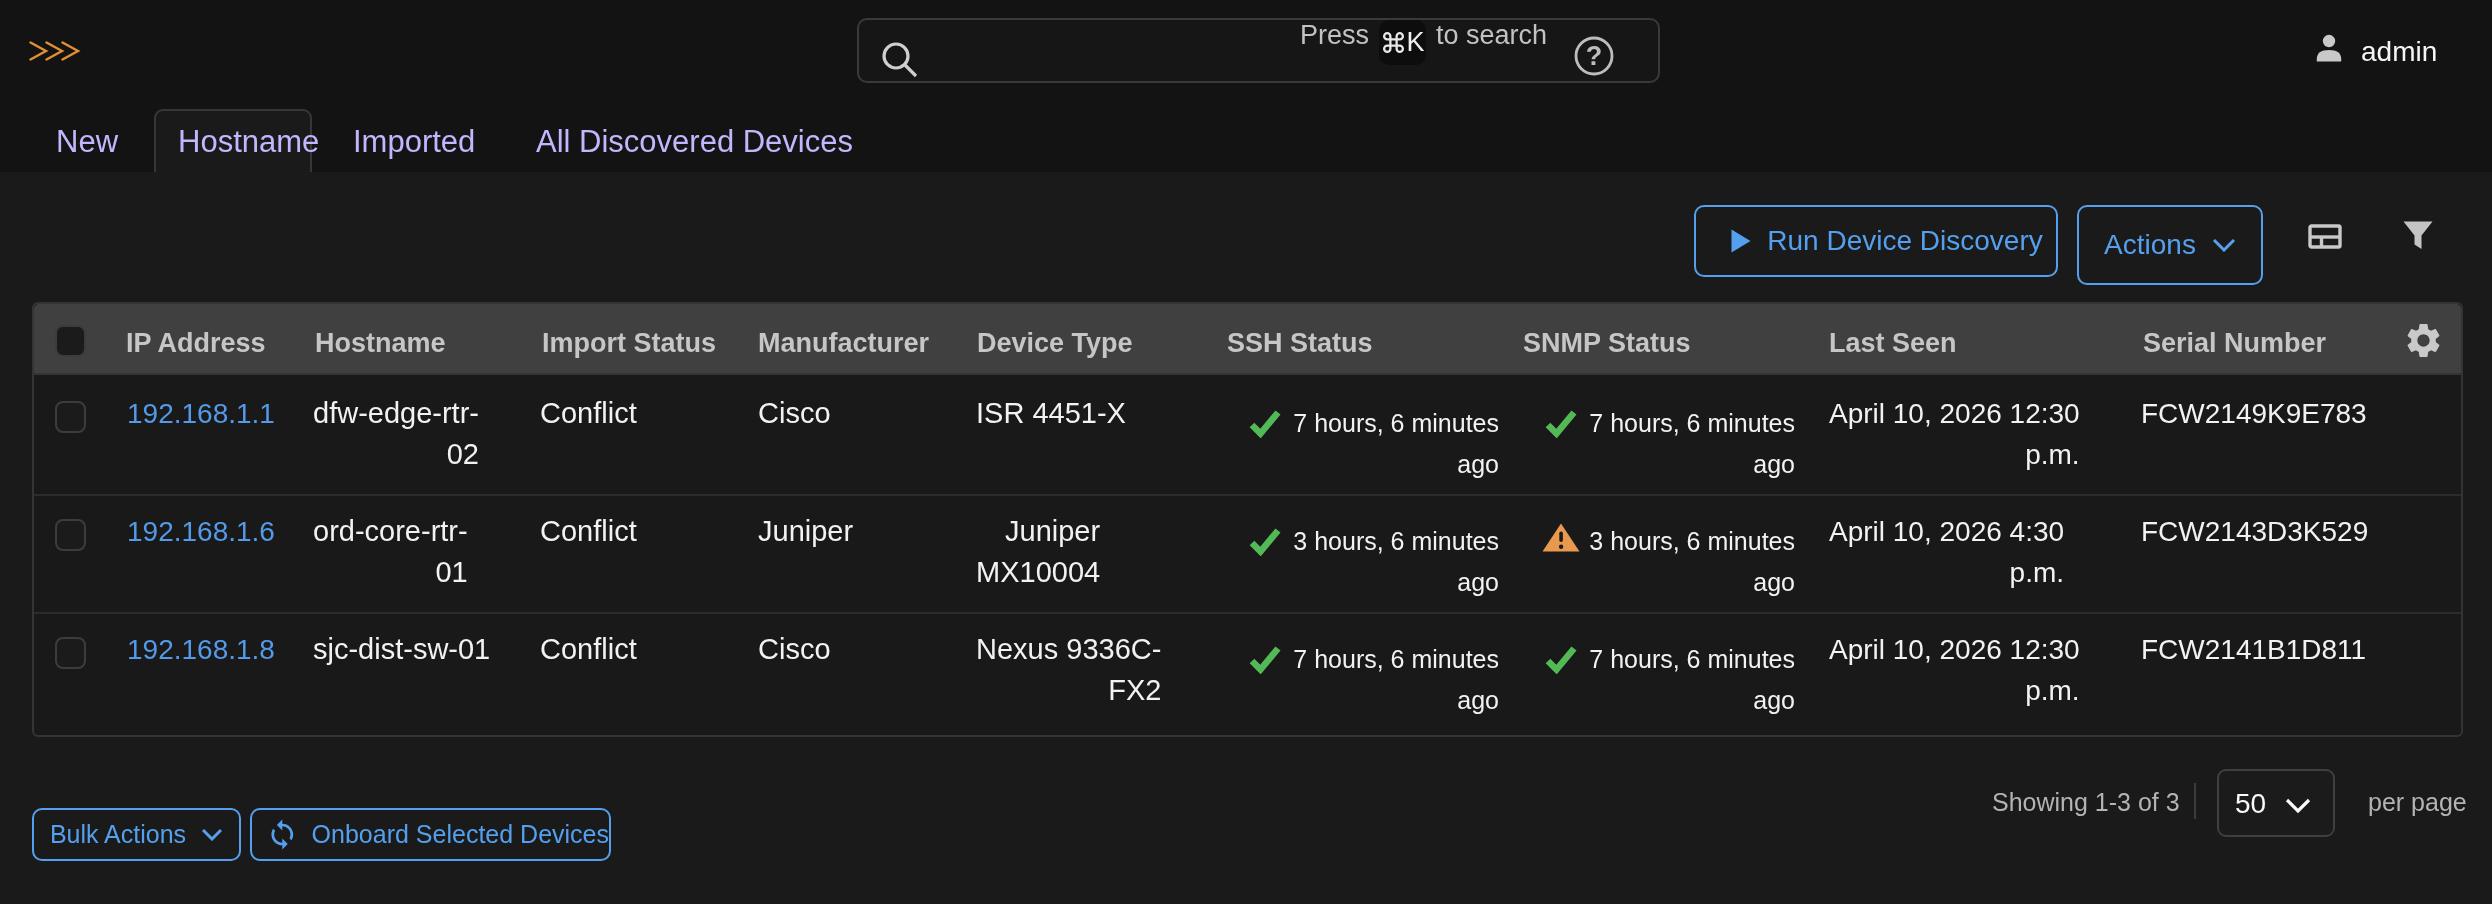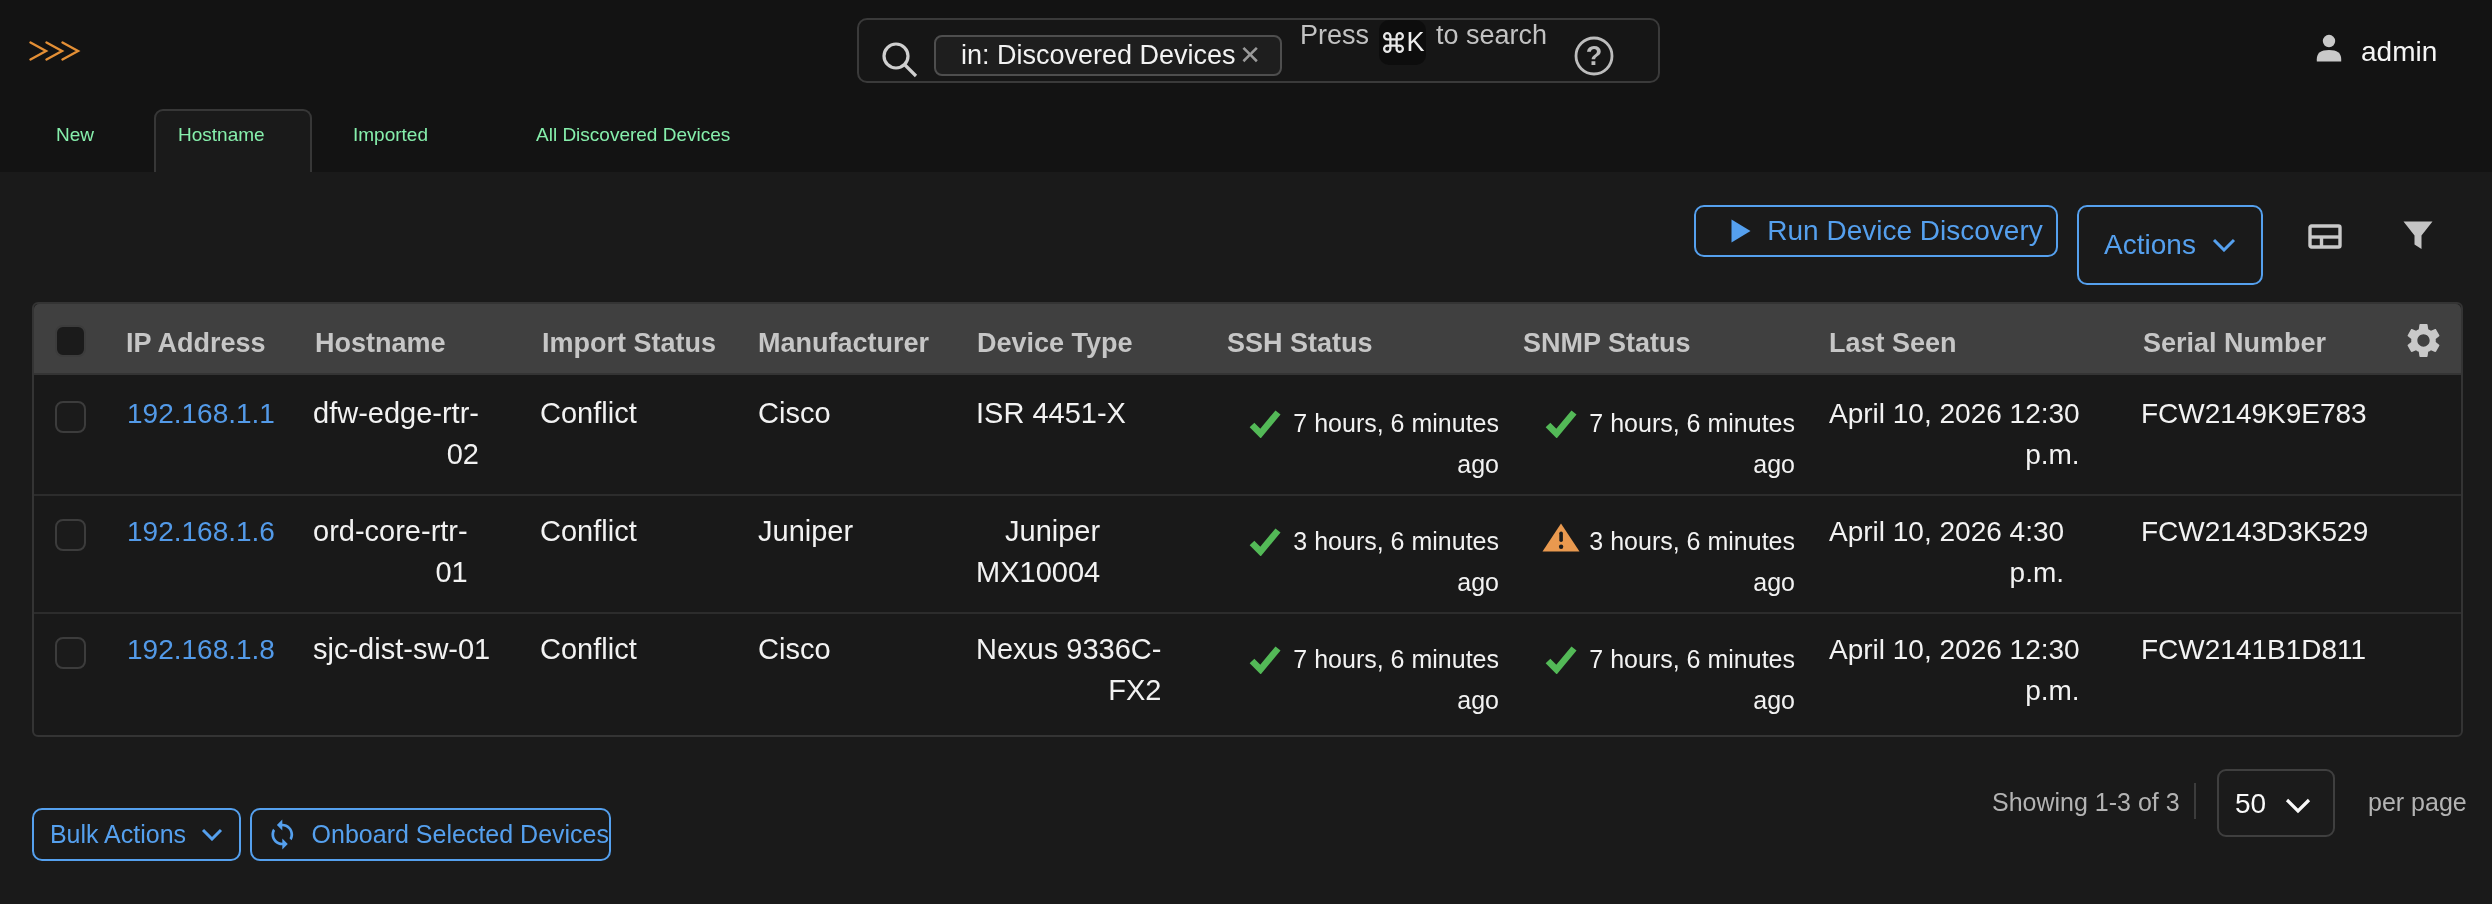--- a/index.html
+++ b/index.html
@@ -15,25 +15,25 @@
   #chip { position:absolute; left:75px; top:15px; height:41px; width:348px; border:2px solid #4e4e4e; border-radius:8px; background:#1e1e1e; display:flex; align-items:center; padding:0 19px 0 25px; }
   #chip .t { font-size:27px; color:#f2f2f2; }
   #chip .x { font-size:26px; color:#9a9a9a; margin-left:auto; }
   #presswrap { position:absolute; left:441px; top:0; height:61px; display:flex; align-items:flex-start; color:#c2c2c2; font-size:27px; }
   #cmdk { display:inline-flex; align-items:center; justify-content:center; background:#0d0d0d; border-radius:10px; height:45px; width:47px; margin:0 10px; color:#efefef; font-size:27px; }
   #helpq { position:absolute; left:714px; top:15px; }
   
   #admin { position:absolute; left:2314px; top:33px; }
   #adminlabel { position:absolute; left:2361px; top:36px; font-size:28px; color:#f5f5f5; }
   
-  .tab { position:absolute; top:124px; font-size:19px; color:#86efac; }
+  .tab { position:absolute; top:124px; font-size:31px; color:#c4b5fd; }
   #tab-active-box { position:absolute; left:154px; top:109px; width:158px; height:63px; background:#1a1a1a; border:2px solid #373737; border-bottom:none; border-radius:9px 9px 0 0; }
   
   .bluebtn { position:absolute; white-space:nowrap; border:2px solid #55a0ee; border-radius:10px; color:#55a0ee; display:flex; align-items:center; justify-content:center; background:transparent; }
-  #btn-run { left:1694px; top:205px; width:364px; height:52px; font-size:28px; padding-left:22px; }
+  #btn-run { left:1694px; top:205px; width:364px; height:72px; font-size:28px; padding-left:22px; }
   #btn-actions { left:2077px; top:205px; width:186px; height:80px; font-size:28px; }
   #icon-layout { position:absolute; left:2308px; top:224px; }
   #icon-funnel { position:absolute; left:2402px; top:220px; }
   
   #tbl { position:absolute; left:32px; top:302px; width:2431px; height:435px; border:2px solid #343434; border-radius:6px; background:#191919; }
   #thead { position:absolute; left:0; top:0; width:100%; height:71px; background:#404040; border-bottom:2px solid #343434; border-radius:5px 5px 0 0; }
   .hl { position:absolute; top:24px; font-size:27px; font-weight:bold; color:#c6c6c6; }
   .cb { position:absolute; width:31px; height:32px; border:2.5px solid #3c3c3c; border-radius:8px; background:#1b1b1b; }
   .row { position:absolute; left:0; width:100%; }
   .cell { position:absolute; font-size:29px; color:#f2f2f2; line-height:41px;text-align:right; }
@@ -62,24 +62,20 @@
     <path d="M1.5,1.5 L17,10 L1.5,18.5"></path>
       <path d="M17.5,1.5 L33,10 L17.5,18.5"></path>
       <path d="M33.5,1.5 L49,10 L33.5,18.5"></path>
   </svg>
 
   <div id="search">
     <svg id="mag" width="38" height="38" viewBox="0 0 38 38" fill="none" stroke="#cfcfcf" stroke-width="3.2">
       <circle cx="16" cy="16" r="12"></circle>
         <line x1="25" y1="25" x2="36" y2="36"></line>
     </svg>
-    <div id="chip">
-        <span class="t">in: Discovered Devices</span>
-        <span class="x">✕</span>
-      </div>
     <div id="presswrap">Press
       <span id="cmdk"><svg width="25" height="25" viewBox="0 0 24 24" fill="none" stroke="#e8e8e8" stroke-width="2.2" style="margin-right:1px;">
             <path d="M18 3a3 3 0 0 0-3 3v12a3 3 0 0 0 3 3 3 3 0 0 0 3-3 3 3 0 0 0-3-3H6a3 3 0 0 0-3 3 3 3 0 0 0 3 3 3 3 0 0 0 3-3V6a3 3 0 0 0-3-3 3 3 0 0 0-3 3 3 3 0 0 0 3 3h12a3 3 0 0 0 3-3 3 3 0 0 0-3-3z"></path>
           </svg>K</span>
     to search</div>
     <svg id="helpq" width="42" height="42" viewBox="0 0 42 42">
       <circle cx="21" cy="21" r="18" fill="none" stroke="#bdbdbd" stroke-width="2.8"></circle>
       <text x="21" y="30" text-anchor="middle" font-size="27" font-weight="bold" fill="#bdbdbd" font-family="Liberation Sans">?</text>
     </svg>
   </div>

